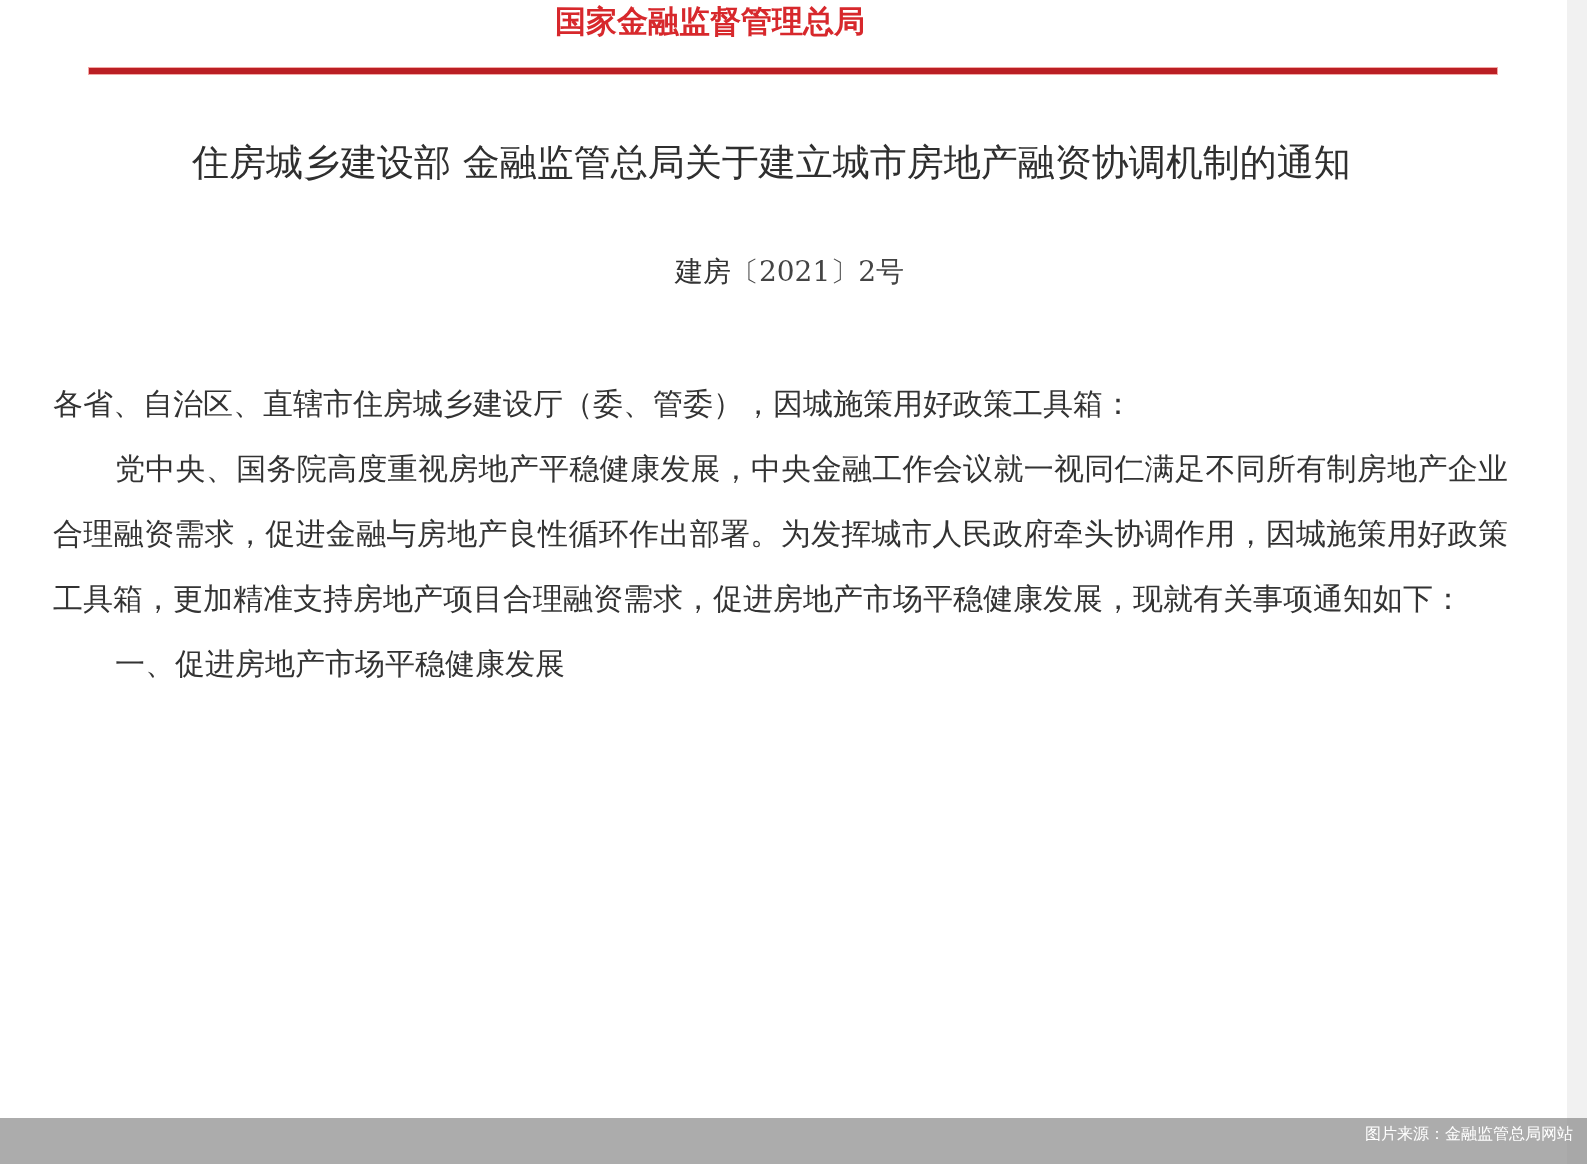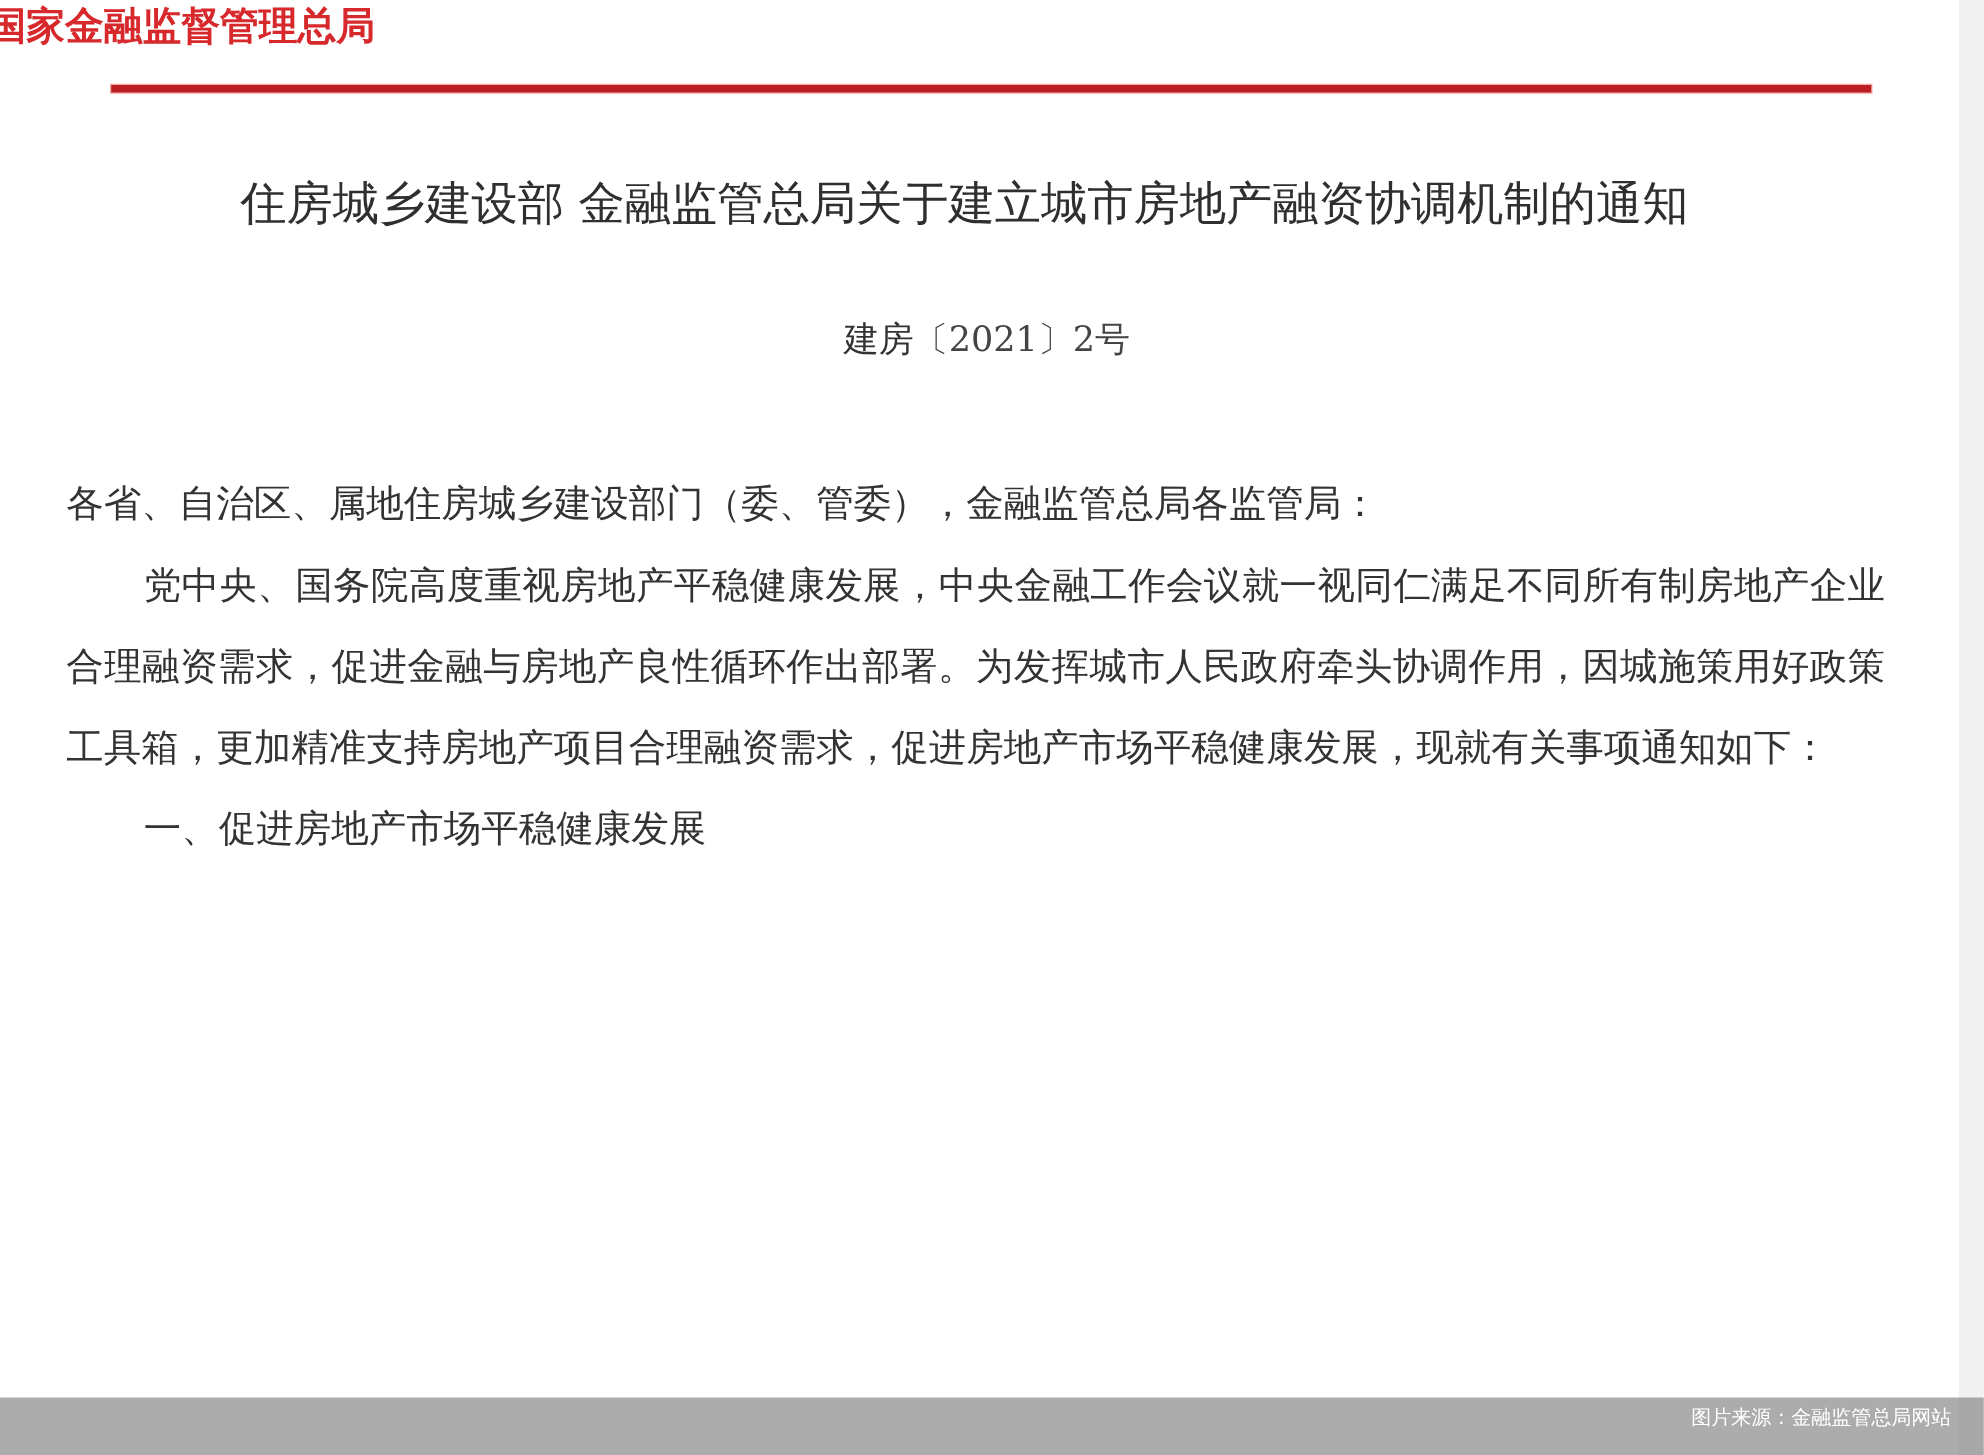--- a/index.html
+++ b/index.html
@@ -22,20 +22,21 @@
       width: 20px;
       height: 1164px;
       background: #f1f1f1;
     }
     .masthead {
       position: absolute;
       left: 0;
       width: 1430px;
       top: 0;
       height: 44px;
+      text-align: center;
     }
     .masthead-text {
       display: inline-block;
       font-family: "DejaVu Sans", sans-serif;
       font-weight: bold;
       font-size: 31px;
       line-height: 42px;
       letter-spacing: 0px;
       color: #d7282c;
       margin-left: -10px;
@@ -100,21 +101,21 @@
     .caption-band {
       position: absolute;
       left: 0;
       top: 1118px;
       width: 1587px;
       height: 46px;
       background: rgba(140, 140, 140, 0.72);
     }
     .caption-text {
       position: absolute;
-      right: 26px;
+      right: 14px;
       top: 1124px;
       font-size: 16px;
       line-height: 20px;
       color: #ffffff;
       letter-spacing: 0px;
     }
   </style>
 </head>
 <body>
 
@@ -126,19 +127,19 @@
 
 <div class="red-rule"></div>
 
 <div class="doc-title">住房城乡建设部 金融监管总局关于建立城市房地产融资协调机制的通知</div>
 
 <div class="doc-number">
   <span class="dn-prefix">建房</span><span class="dn-rest">〔2021〕2号</span>
 </div>
 
 <div class="body-text">
-  <p>各省、自治区、属地住房城乡建设部门（委、管委），金融监管总局各监管局：</p>
+  <p>各省、自治区、直辖市住房城乡建设厅（委、管委），因城施策用好政策工具箱：</p>
   <p class="indent">党中央、国务院高度重视房地产平稳健康发展，中央金融工作会议就一视同仁满足不同所有制房地产企业合理融资需求，促进金融与房地产良性循环作出部署。为发挥城市人民政府牵头协调作用，因城施策用好政策工具箱，更加精准支持房地产项目合理融资需求，促进房地产市场平稳健康发展，现就有关事项通知如下：</p>
   <p class="indent">一、促进房地产市场平稳健康发展</p>
 </div>
 
 <div class="caption-band"></div>
 <div class="caption-text">图片来源：金融监管总局网站</div>
 
 </body></html>

